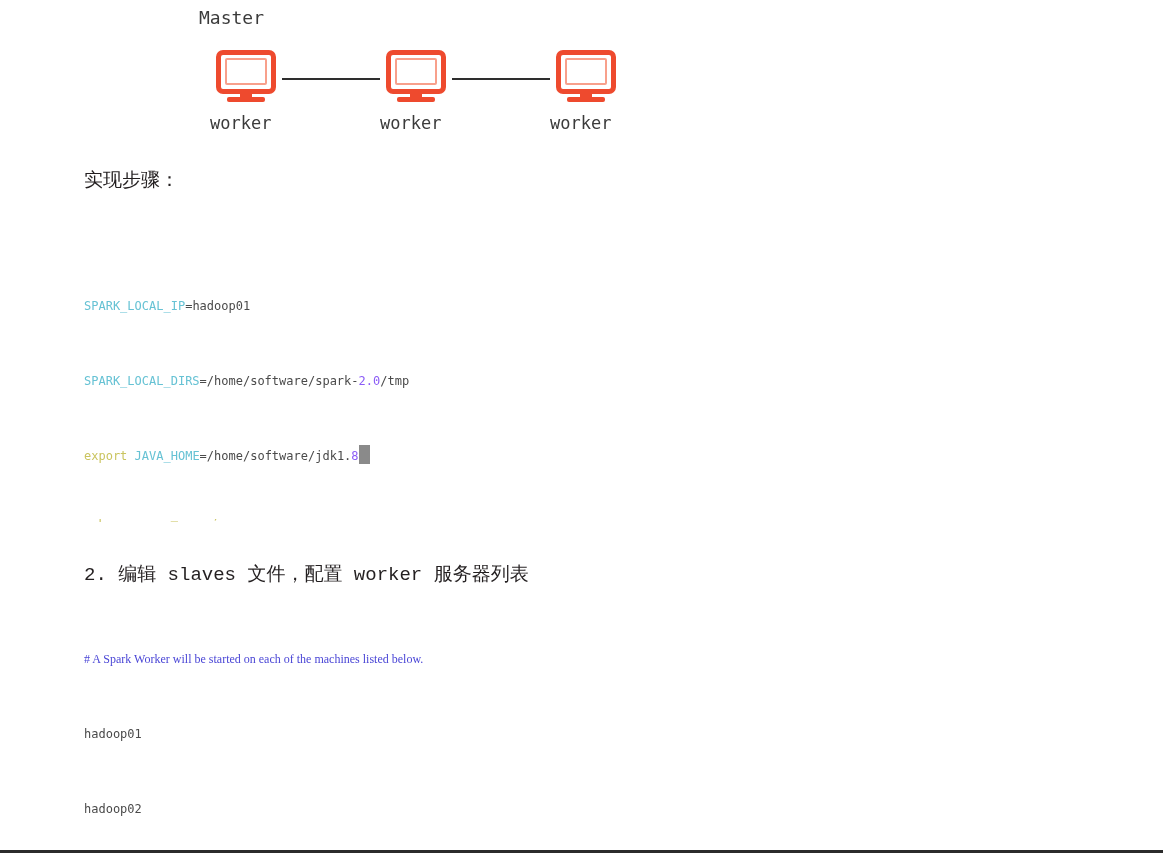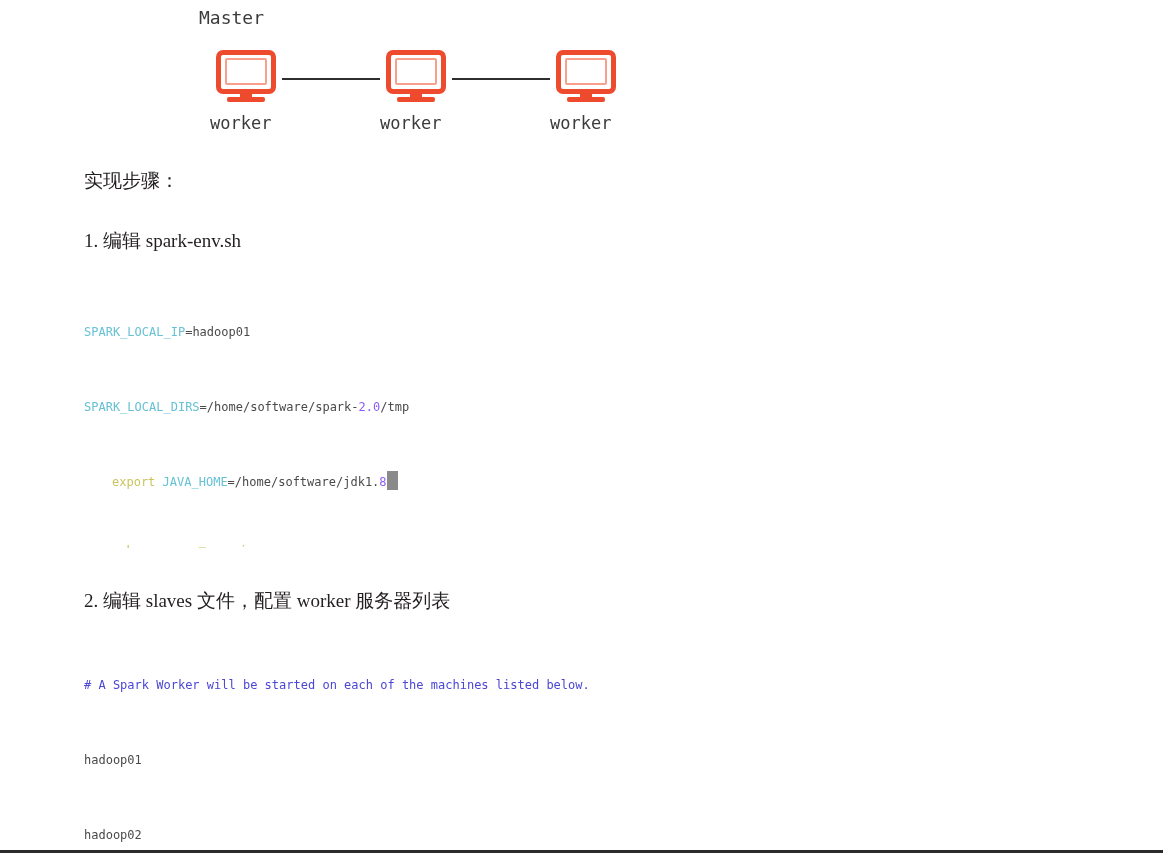--- a/index.html
+++ b/index.html
@@ -116,38 +116,38 @@
   .link-2 { left: 452px; width: 98px; }
 
   
   .content {
     position: absolute;
     left: 84px;
     top: 168px;
     width: 1060px;
   }
   .cn {
-    font-family: Liberation Serif, serif;
+    font-family: Liberation Mono, monospace;
     font-size: 19px;
     color: #231f20;
     line-height: 26px;
     white-space: nowrap;
   }
   .code {
     font-family: "DejaVu Sans Mono", "Liberation Mono", monospace;
     font-size: 12px;
     line-height: 25px;
     color: #4a4a4a;
     white-space: pre;
   }
   .tok-var { color: #66c2d4; }
-  .tok-kw  { color: #cac45f; margin-left: 28px; }
+  .tok-kw  { color: #cac45f; }
   .tok-num { color: #8b5cf6; }
   .tok-plain { color: #4a4a4a; }
-  .tok-comment { color: #4a46d6; }
+  .tok-comment { color: #4a46d6; font-family: Liberation Serif, serif; }
   .cursor {
     display: inline-block;
     width: 11px;
     height: 19px;
     background: #8a8a8a;
     vertical-align: -4px;
   }
   .sp-xl { height: 34px; }
   .sp-m  { height: 16px; }
   .sp-s  { height: 9px; }
@@ -205,21 +205,20 @@
       <div class="node-caption">worker</div>
     </div>
   </div>
 
   <div class="content">
 
     <div class="cn">实现步骤：</div>
 
     <div class="sp-xl"></div>
 
-    <div class="cn">1. 编辑 spark-env.sh</div>
 
     <div class="sp-m"></div>
 
     <div class="code">
       <div><span class="tok-var">SPARK_LOCAL_IP</span><span class="tok-plain">=hadoop01</span></div>
       <div><span class="tok-var">SPARK_LOCAL_DIRS</span><span class="tok-plain">=/home/software/spark-</span><span class="tok-num">2.0</span><span class="tok-plain">/tmp</span></div>
       <div><span class="tok-kw">export</span><span class="tok-var"> JAVA_HOME</span><span class="tok-plain">=/home/software/jdk1.</span><span class="tok-num">8</span><span class="cursor"></span></div>
     </div>
 
     <div class="clipline-wrap">

